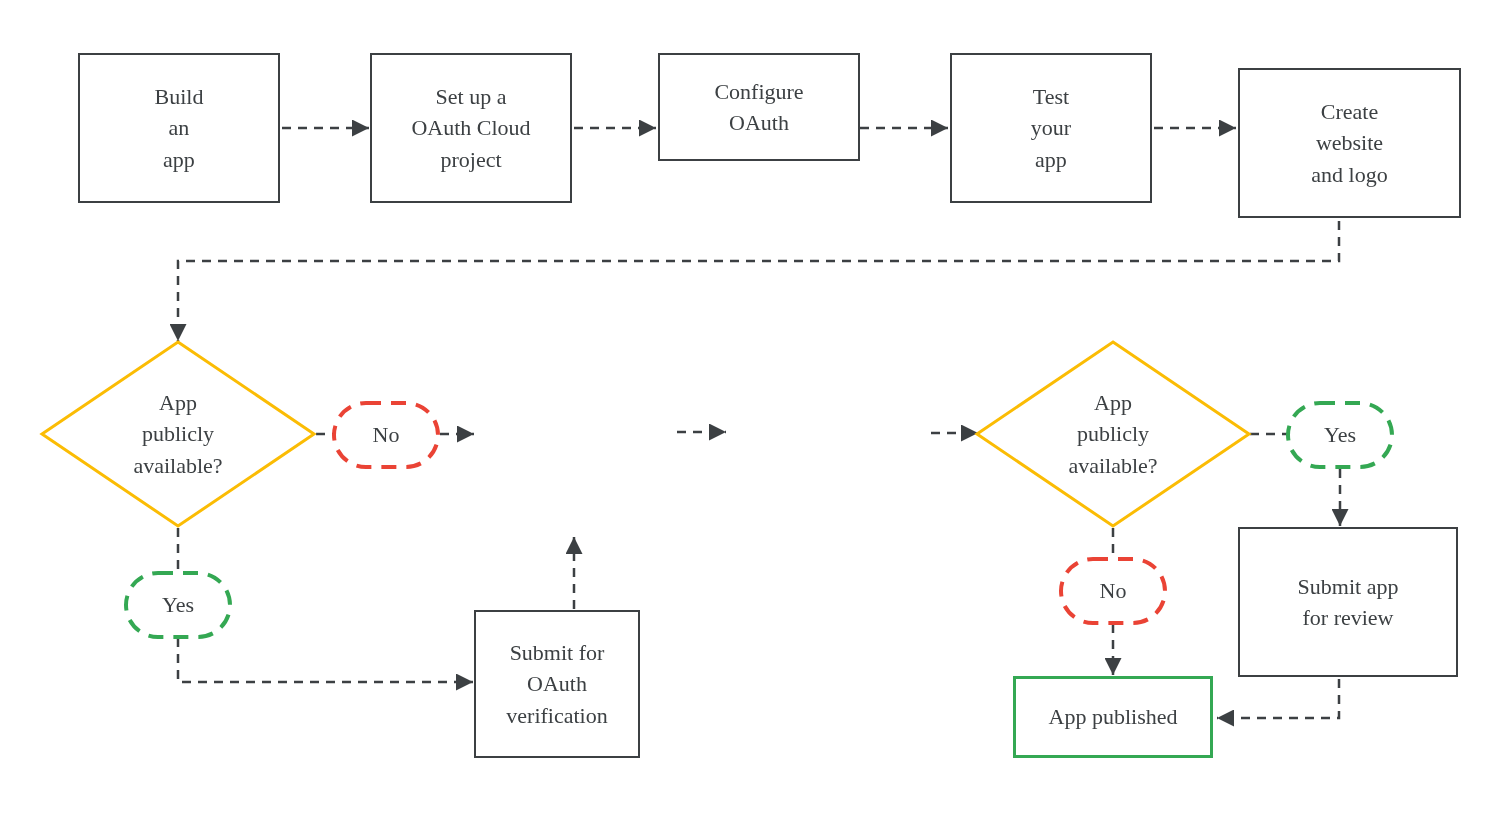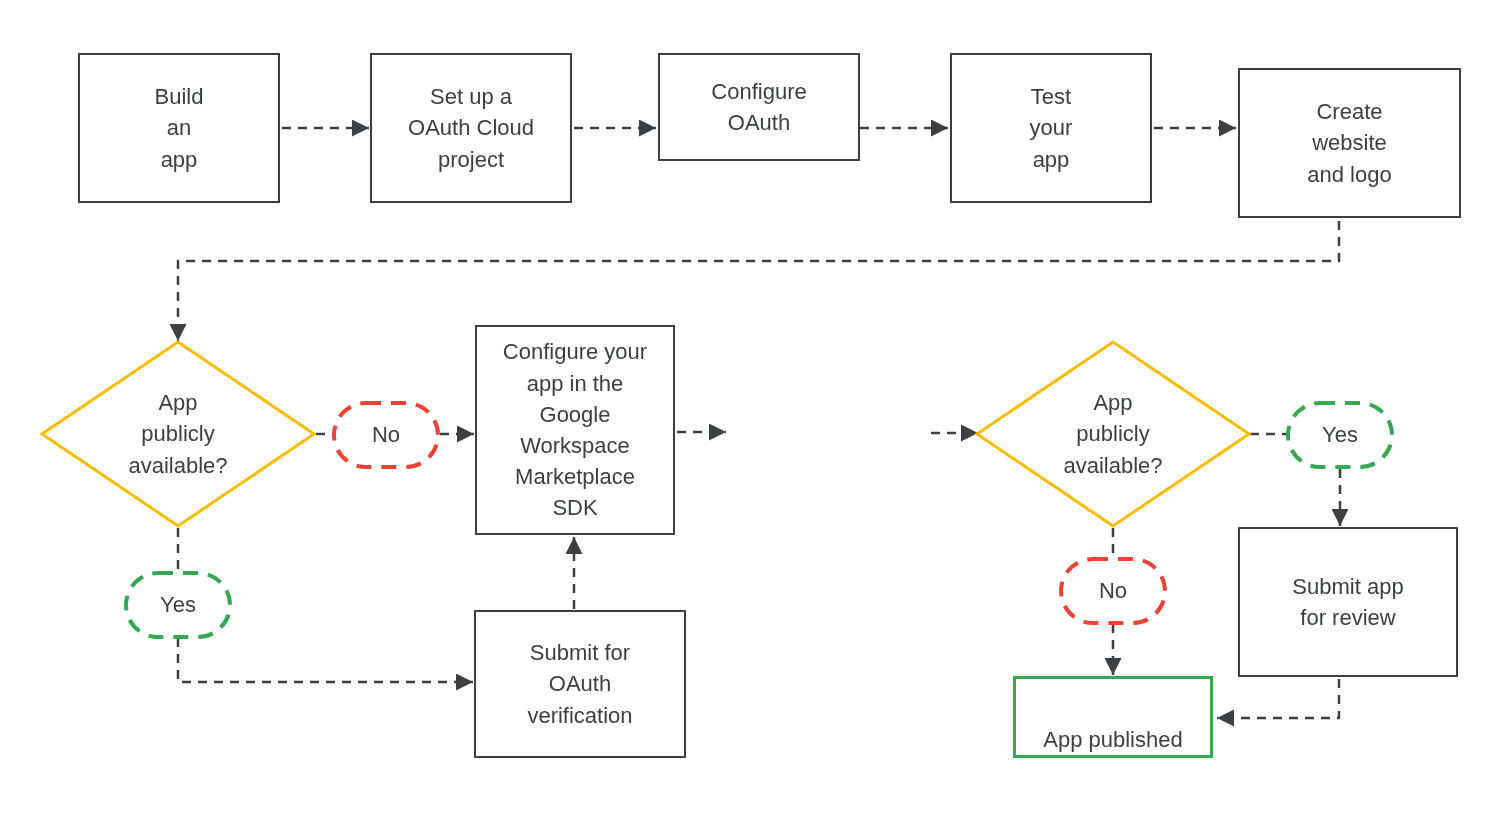--- a/index.html
+++ b/index.html
@@ -3,29 +3,29 @@
 <meta charset="utf-8">
 <style>
   :root{
     --line:#3c4043; --text:#3c4043; --yellow:#FBBC04;
     --red:#EA4335; --green:#34A853; --bg:#ffffff;
   }
   *{margin:0;padding:0;box-sizing:border-box;}
   html,body{background:var(--bg);}
   #canvas{
     position:relative;width:1494px;height:814px;background:var(--bg);
-    font-family:Liberation Sans, sans-serif;color:var(--text);overflow:hidden;
+    font-family:Liberation Serif, serif;color:var(--text);overflow:hidden;
   }
   #wires{position:absolute;left:0;top:0;width:1494px;height:814px;}
   .node{
     position:absolute;background:var(--bg);border:2px solid var(--line);
     display:flex;align-items:center;justify-content:center;text-align:center;
     font-size:22px;line-height:1.42;
   }
-  .node.end{border:3px solid var(--green);align-items:flex-end;}
+  .node.end{border:3px solid var(--green);}
   .float-label{
     position:absolute;display:flex;align-items:center;justify-content:center;
     text-align:center;font-size:22px;line-height:1.42;background:transparent;
   }
   .lbl{white-space:pre-line;display:block;}
 </style>
 </head>
 <body>
 
 <div id="canvas">
@@ -84,34 +84,26 @@
     <span class="lbl">Test
 your
 app</span>
   </div>
   <div class="node" style="left:1238px;top:68px;width:223px;height:150px">
     <span class="lbl">Create
 website
 and logo</span>
   </div>
 
-  <div class="node" style="left:475px;top:325px;width:200px;height:210px">
-    <span class="lbl">Configure your
-app in the
-Google
-Workspace
-Marketplace
-SDK</span>
-  </div>
 
   <div class="node" style="left:1238px;top:527px;width:220px;height:150px">
     <span class="lbl">Submit app
 for review</span>
   </div>
-  <div class="node" style="left:474px;top:610px;width:212px;height:148px">
+  <div class="node" style="left:474px;top:610px;width:166px;height:148px">
     <span class="lbl">Submit for
 OAuth
 verification</span>
   </div>
   <div class="node end" style="left:1013px;top:676px;width:200px;height:82px">
     <span class="lbl">App published</span>
   </div>
 
   <div class="float-label" style="left:68px;top:384px;width:220px;height:100px">
     <span class="lbl">App

